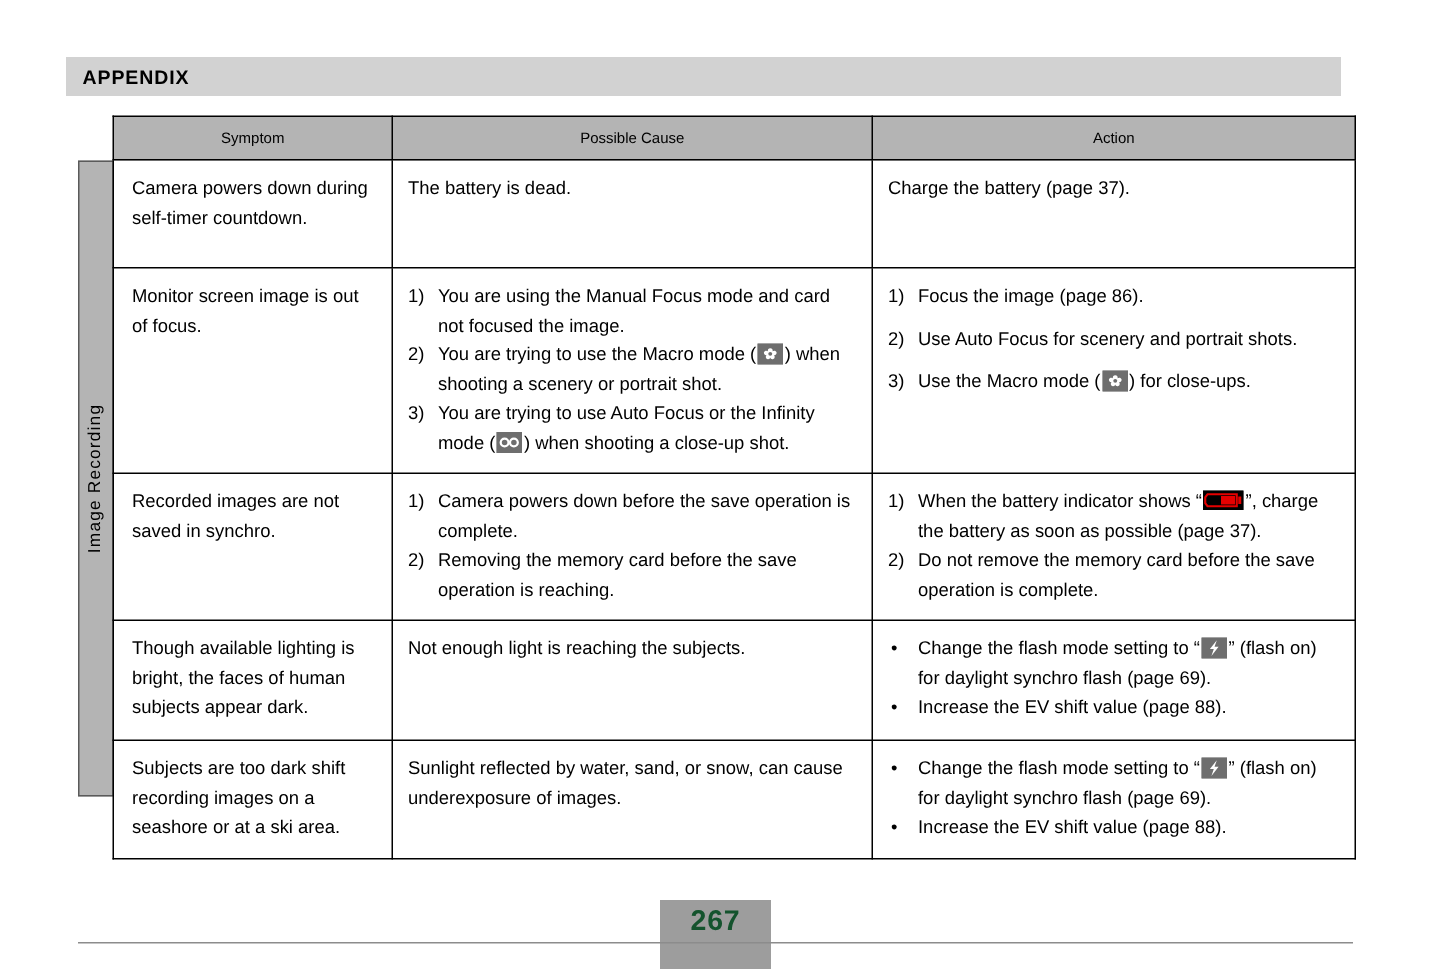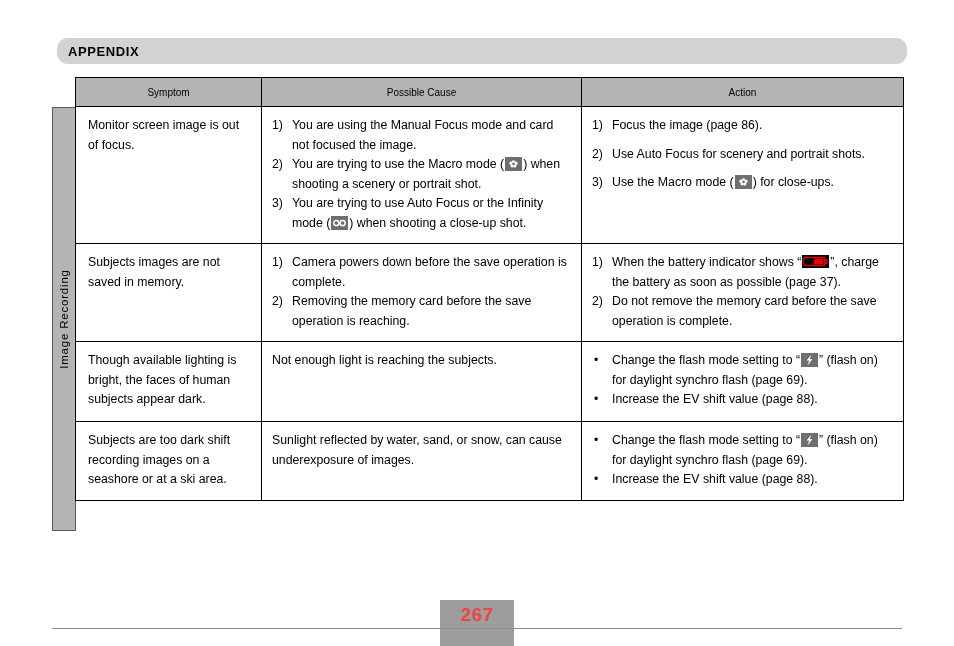--- a/index.html
+++ b/index.html
@@ -12,28 +12,27 @@
     height: 646px;
     font-family: "Liberation Sans", sans-serif;
     color: #000000;
     position: relative;
     overflow: hidden;
   }
 
   
   .appendix-band {
     position: absolute;
-    left: 57px;
+    left: 44px;
     top: 38px;
     width: 850px;
     height: 26px;
     background: #d2d2d2;
     display: flex;
     align-items: center;
-    border-radius: 11px;
   }
   .appendix-band .title {
     font-size: 13px;
     font-weight: bold;
     letter-spacing: 0.6px;
     padding-left: 11px;
     color: #000;
   }
 
   
@@ -168,21 +167,21 @@
     background: #9d9d9d;
   }
   .page-num {
     position: absolute;
     left: 440px;
     top: 604px;
     width: 74px;
     text-align: center;
     font-size: 19px;
     font-weight: bold;
-    color: #ef4444;
+    color: #14532d;
     letter-spacing: 0.5px;
   }
 </style>
 </head>
 <body>
 
 <div class="appendix-band">
   <span class="title">APPENDIX</span>
 </div>
 
@@ -197,20 +196,35 @@
       <col class="c-action">
   </colgroup>
   <thead>
     <tr>
       <th>Symptom</th>
       <th>Possible Cause</th>
       <th>Action</th>
     </tr>
   </thead>
   <tbody>
+      <tr class="r0">
+        <td>
+          <div class="cell symptom">Camera powers down during self-timer countdown.</div>
+        </td>
+        <td>
+          <div class="cell cause">
+            <div class="plain-line">The battery is dead.</div>
+          </div>
+        </td>
+        <td>
+          <div class="cell action">
+            <div class="plain-line">Charge the battery (page 37).</div>
+          </div>
+        </td>
+      </tr>
       <tr class="r1">
         <td>
           <div class="cell symptom">Monitor screen image is out of focus.</div>
         </td>
         <td>
           <div class="cell cause">
             <ul class="items">
               <li>
                 <span class="marker">1)</span>
                 <span class="itext">You are using the Manual Focus mode and card not focused the image.</span>
@@ -254,21 +268,21 @@
                       <path d="M8.5 3.2 C7.4 3.2 6.7 4.1 6.9 5.1 C5.9 4.4 4.6 4.8 4.3 5.9 C4.0 7.0 4.9 7.9 6.0 7.8 C5.2 8.6 5.4 9.9 6.5 10.4 C7.4 10.8 8.3 10.3 8.5 9.4 C8.7 10.3 9.6 10.8 10.5 10.4 C11.6 9.9 11.8 8.6 11.0 7.8 C12.1 7.9 13.0 7.0 12.7 5.9 C12.4 4.8 11.1 4.4 10.1 5.1 C10.3 4.1 9.6 3.2 8.5 3.2 Z" fill="#ffffff"></path>
                       <circle cx="8.5" cy="6.9" r="1.3" fill="#6e6e6e"></circle>
                     </svg></span>) for close-ups.</span>
               </li>
             </ul>
           </div>
         </td>
       </tr>
       <tr class="r2">
         <td>
-          <div class="cell symptom">Subjects images are not saved in memory.</div>
+          <div class="cell symptom">Recorded images are not saved in synchro.</div>
         </td>
         <td>
           <div class="cell cause">
             <ul class="items">
               <li>
                 <span class="marker">1)</span>
                 <span class="itext">Camera powers down before the save operation is complete.</span>
               </li>
               <li>
                 <span class="marker">2)</span>

